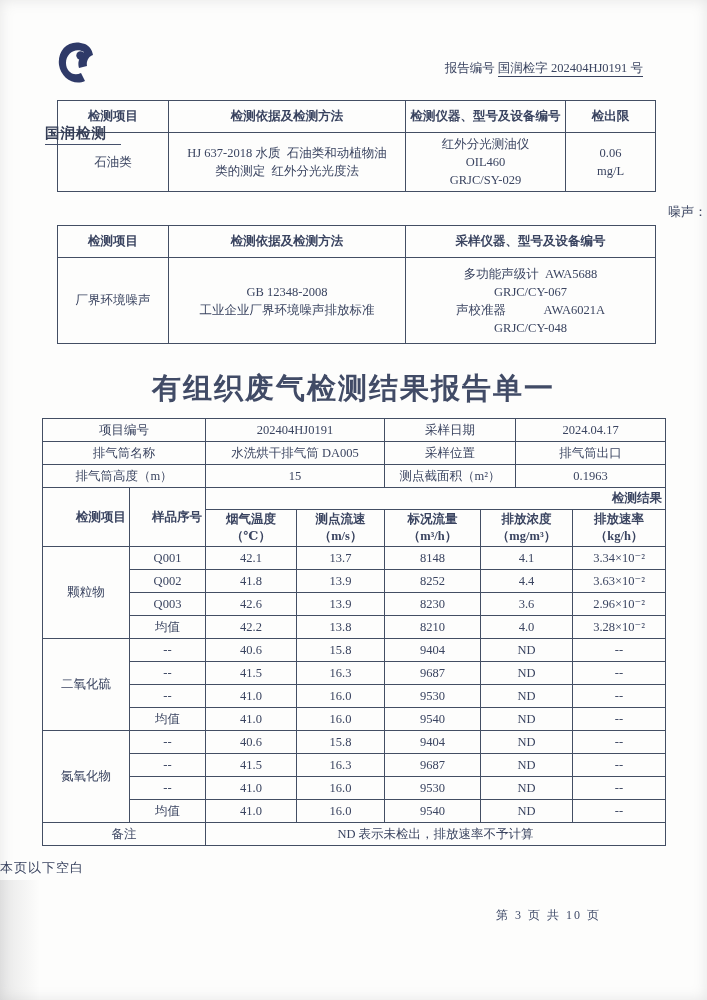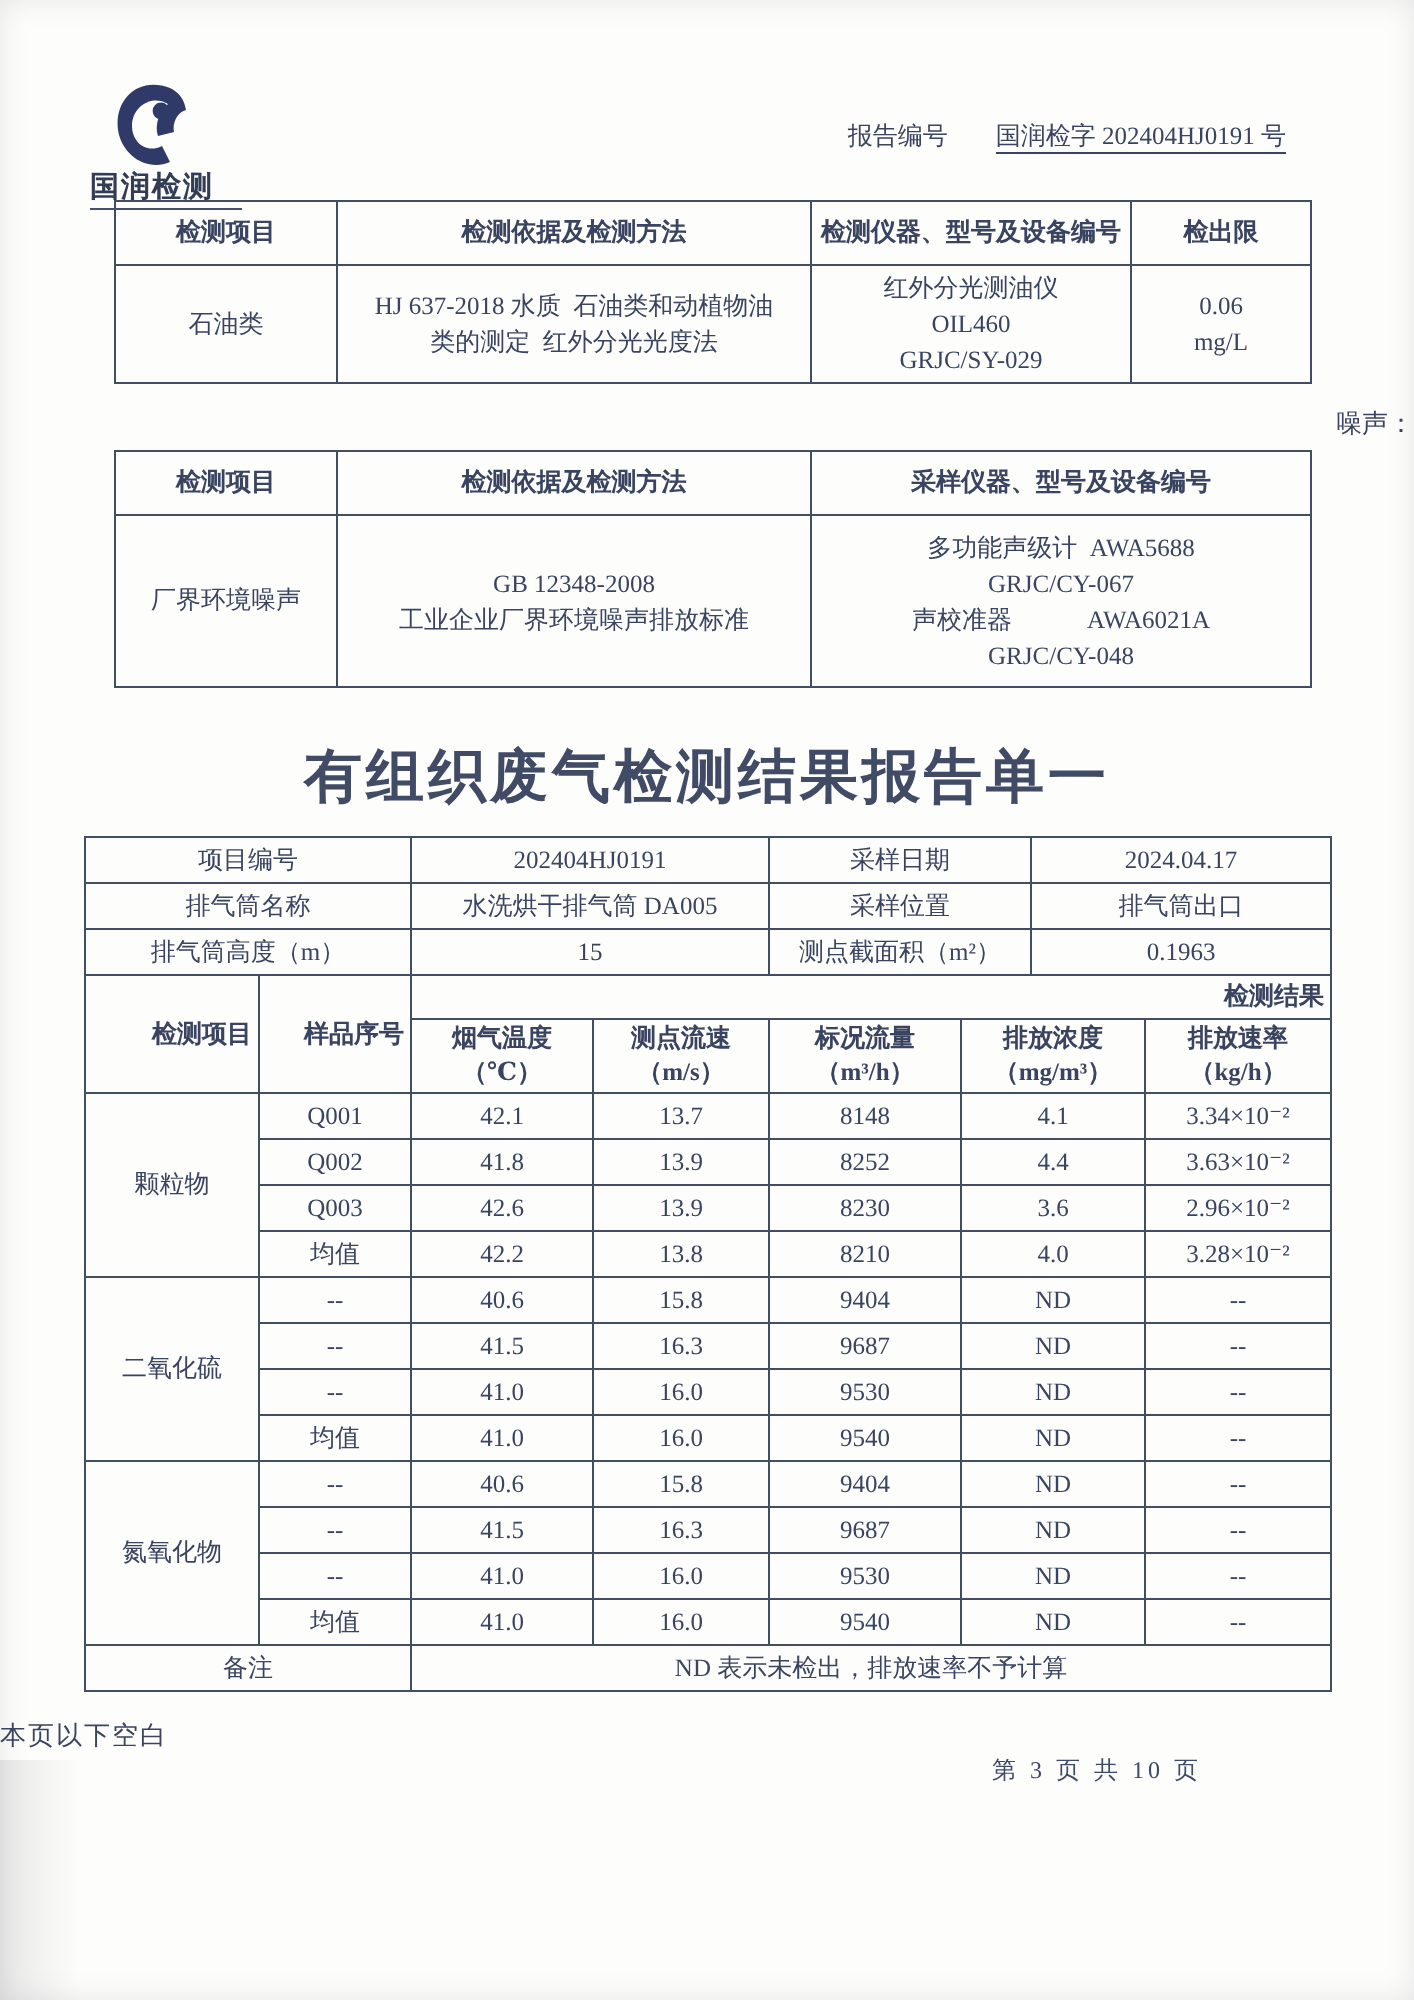--- a/index.html
+++ b/index.html
@@ -21,27 +21,27 @@
     box-shadow:inset 0 0 14px rgba(120,120,125,.18);
   }
   .page::after{ 
     content:"";position:absolute;left:0;bottom:0;width:40px;height:120px;
     background:linear-gradient(90deg,rgba(100,100,105,.14),rgba(0,0,0,0));
     pointer-events:none;
   }
   
   .header{display:flex;justify-content:space-between;align-items:flex-start;
           margin:40px 64px 0 45px;height:60px;}
-  .logo{display:flex;flex-direction:column;align-items:flex-start;width:110px;}
+  .logo{display:flex;flex-direction:column;align-items:flex-start;width:110px;gap:40px;}
   .logo svg{display:block;margin-left:10px;}
   .logo-text{font-family:"Liberation Sans","DejaVu Sans",sans-serif;
              font-weight:bold;font-size:14.5px;letter-spacing:1px;color:#333c55;
              border-bottom:1.5px solid #45506a;padding-bottom:1px;padding-right:14px;}
   .report-no{margin-top:20px;font-size:12.5px;white-space:nowrap;}
-  .report-no .val{border-bottom:1px solid var(--ink);padding-bottom:1px;margin-left:24px;}
+  .report-no .val{border-bottom:1px solid var(--ink);padding-bottom:1px;margin-left:3px;}
   
   table{border-collapse:collapse;table-layout:fixed;}
   th,td{border:1px solid var(--border);text-align:center;vertical-align:middle;
         padding:2px 3px;font-weight:normal;}
   th{font-weight:bold;}
   .pre div{white-space:pre-wrap;line-height:1.45;}
   
   .t12{width:598px;margin-left:57px;}
   .t12 thead th{height:32px;}
   .t1 tbody td{height:58px;}
@@ -53,21 +53,21 @@
   
   .t3{width:623px;margin-left:42px;}
   .t3.info{margin-top:9px;}
   .t3.info td{height:23px;}
   .t3.results{margin-top:-1px;}
   .t3.results .span-head th{height:20px;text-align:right;}
   .t3.results .sub-head th{height:37px;line-height:17px;padding:1px 2px;}
   .t3.results tbody td{height:23px;}
   .t3.results .remark td{height:23px;}
   .blank-note{margin-top:13px;font-size:13px;letter-spacing:1px;}
-  .footer{text-align:right;padding-right:106px;font-size:12px;
+  .footer{margin-top:30px;text-align:right;padding-right:106px;font-size:12px;
           letter-spacing:2px;color:#3f4a68;}
 </style>
 </head>
 <body>
 
 <div class="page">
 
   <div class="header">
     <div class="logo">
       <svg width="42" height="44" viewBox="0 0 42 44">

